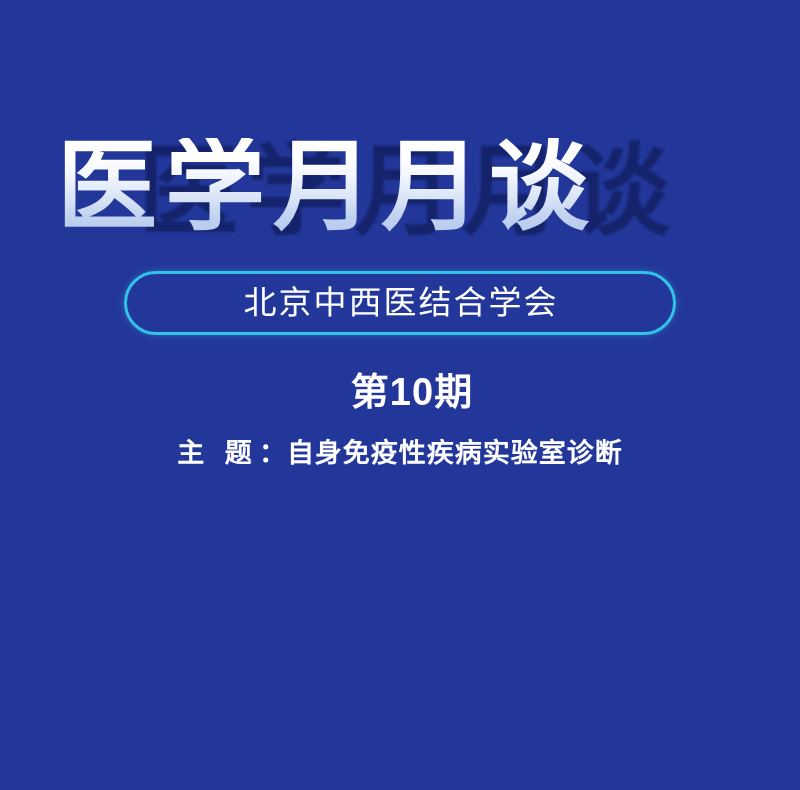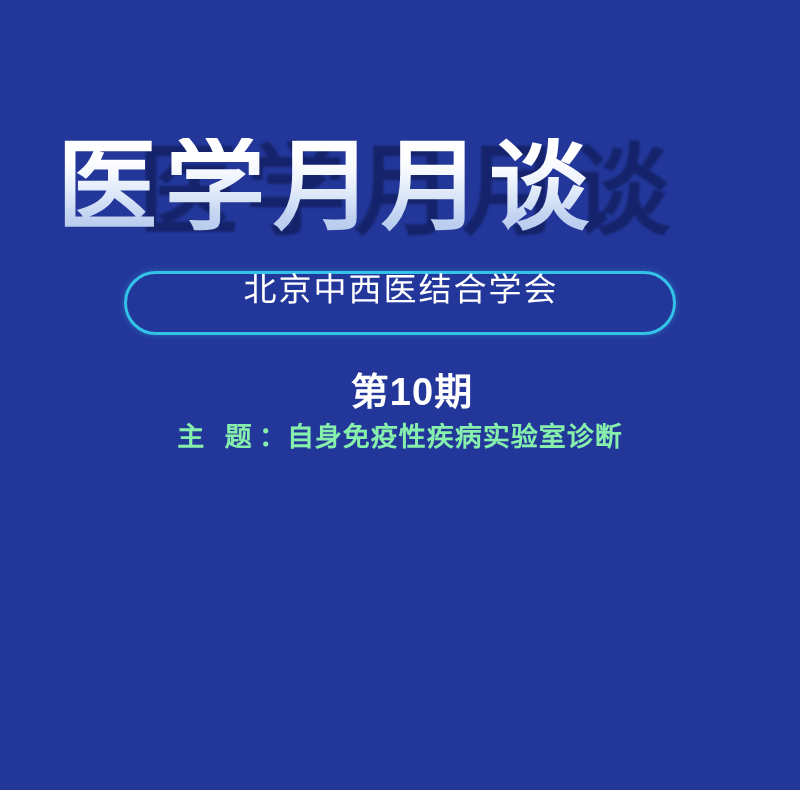--- a/index.html
+++ b/index.html
@@ -87,21 +87,21 @@
   .org-pill {
     position: absolute;
     left: 124px;
     top: 271px;
     width: 552px;
     height: 64px;
     box-sizing: border-box;
     border: 3px solid #34c3e8;
     border-radius: 34px;
     display: flex;
-    align-items: flex-start;
+    align-items: center;
     justify-content: center;
     box-shadow: 0 0 6px rgba(60, 200, 235, 0.35);
   }
 
   .org-pill-label {
     font-family: "Liberation Serif", "DejaVu Serif", serif;
     font-size: 33px;
     font-weight: 400;
     color: #ffffff;
     letter-spacing: 2px;
@@ -124,27 +124,27 @@
     letter-spacing: 1px;
     line-height: 1;
     white-space: nowrap;
     padding-left: 12px;
   }
 
   
   .theme-line {
     position: absolute;
     left: 0;
-    top: 423px;
+    top: 439px;
     width: 800px;
     text-align: center;
     font-family: "Liberation Serif", "DejaVu Serif", serif;
     font-size: 27px;
     font-weight: 700;
-    color: #86efac;
+    color: #ffffff;
     letter-spacing: 1px;
     line-height: 1.1;
     white-space: nowrap;
   }
 
   .theme-key {
     letter-spacing: 7px;
   }
 
   

